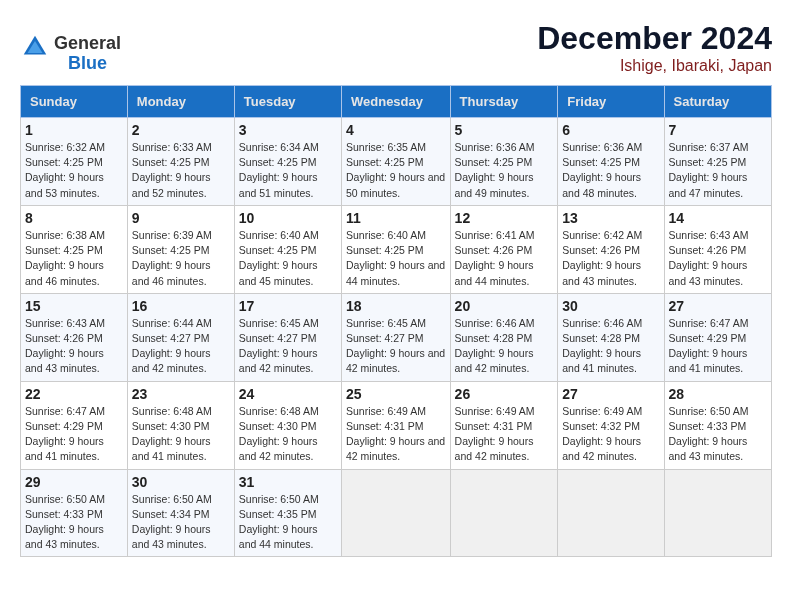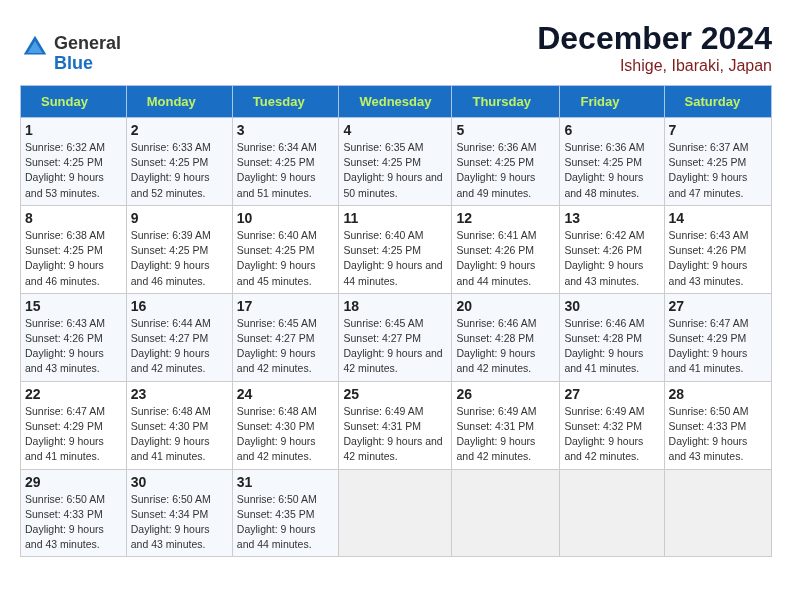--- a/index.html
+++ b/index.html
@@ -22,21 +22,21 @@
     }
     .logo-text {
       display: flex;
       flex-direction: column;
       font-size: 18px;
       font-weight: bold;
       line-height: 1.1;
       margin-top: 14px;
     }
     .logo-general { color: #333; }
-    .logo-blue { color: #1a6fc4; }
+    .logo-blue { color: #1a6fc4; text-align: center; }
     .logo-icon {
       width: 30px;
       height: 30px;
       margin-right: 4px;
     }
     .title-block {
       text-align: right;
     }
     .title-block h1 {
       font-size: 32px;
@@ -48,22 +48,22 @@
       font-weight: normal;
       color: #7f1d1d;
     }
     .calendar {
       width: 100%;
       border-collapse: collapse;
       font-size: 11px;
     }
     .calendar thead tr th {
       background: #1a6fc4;
-      color: #bef264;
-      padding: 8px 20px;
+      color: #e5e5e5;
+      padding: 8px 9px;
       text-align: left;
       font-size: 13px;
       font-weight: bold;
       border: 1px solid #aac4e8;
     }
     .calendar tbody tr td {
       vertical-align: top;
       border: 1px solid #ccc;
       padding: 4px;
       width: 110px;

